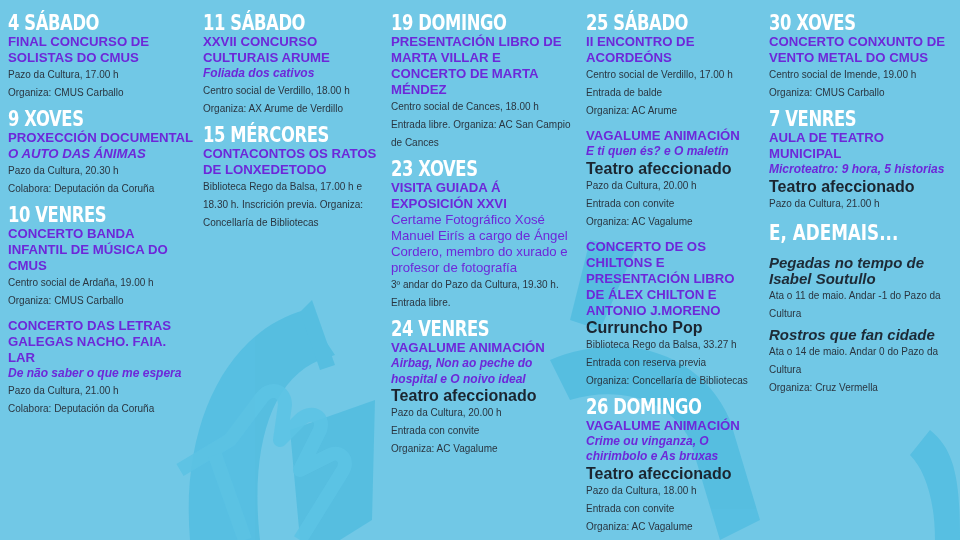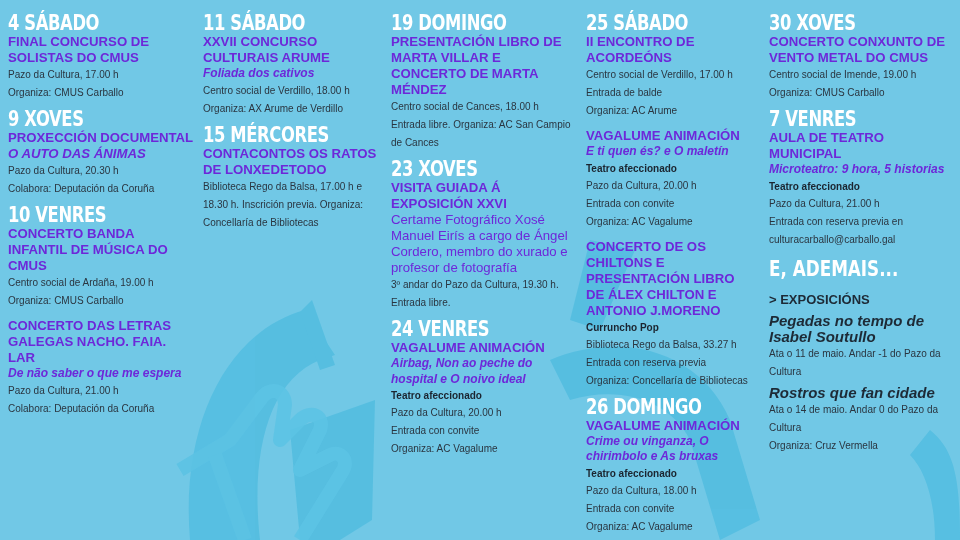--- a/index.html
+++ b/index.html
@@ -14,21 +14,21 @@
   .day {
     font-family: "DejaVu Sans", sans-serif;
     font-weight: bold; color: #ffffff;
     font-size: 21px; line-height: 22px; letter-spacing: -0.5px;
     transform: scaleX(0.78); transform-origin: left center;
     white-space: nowrap; margin-top: 6px;
   }
   .day:first-child { margin-top: 0; }
   .title { font-weight: bold; font-size: 13.2px; line-height: 16px; color: #6d28d9; }
   .subtitle { font-style: italic; font-weight: bold; font-size: 12px; line-height: 15.5px; color: #6d28d9; }
-  .kind { font-weight: bold; font-size: 10px; line-height: 17px; color: #1b2530; }
+  .kind { font-weight: bold; font-size: 16px; line-height: 17px; color: #1b2530; }
   .info { font-size: 10px; line-height: 18px; color: #2a3540; }
   .ev { margin-bottom: 4px; }
   .gap { margin-top: 8px; }
   .ademais-head {
     font-family: "DejaVu Sans", sans-serif; font-weight: bold; color: #ffffff;
     font-size: 21px; line-height: 24px; transform: scaleX(0.8); transform-origin: left center;
     white-space: nowrap; margin-top: 8px; margin-bottom: 10px;
   }
   .section { font-weight: bold; font-size: 13px; line-height: 17px; margin-bottom: 5px; }
   .exhib { font-style: italic; font-weight: bold; font-size: 15px; line-height: 16px; }
@@ -157,24 +157,22 @@
     <div class="title">CONCERTO CONXUNTO DE VENTO METAL DO CMUS</div>
     <div class="info">Centro social de Imende, 19.00 h</div>
     <div class="info">Organiza: CMUS Carballo</div>
   </div>
   <div class="day">7 VENRES</div>
   <div class="ev">
     <div class="title">AULA DE TEATRO MUNICIPAL</div>
     <div class="subtitle">Microteatro: 9 hora, 5 historias</div>
     <div class="kind">Teatro afeccionado</div>
     <div class="info">Pazo da Cultura, 21.00 h</div>
-    <div class="info">Entrada con reserva previa en culturacarballo@carballo.gal</div>
   </div>
   <div class="ademais-head">E, ADEMAIS...</div>
-  <div class="section">&gt; EXPOSICIÓNS</div>
   <div class="ev">
     <div class="exhib">Pegadas no tempo de Isabel Soutullo</div>
     <div class="info">Ata o 11 de maio. Andar -1 do Pazo da Cultura</div>
   </div>
   <div class="ev">
     <div class="exhib">Rostros que fan cidade</div>
     <div class="info">Ata o 14 de maio. Andar 0 do Pazo da Cultura</div>
     <div class="info">Organiza: Cruz Vermella</div>
   </div>
 </div>

